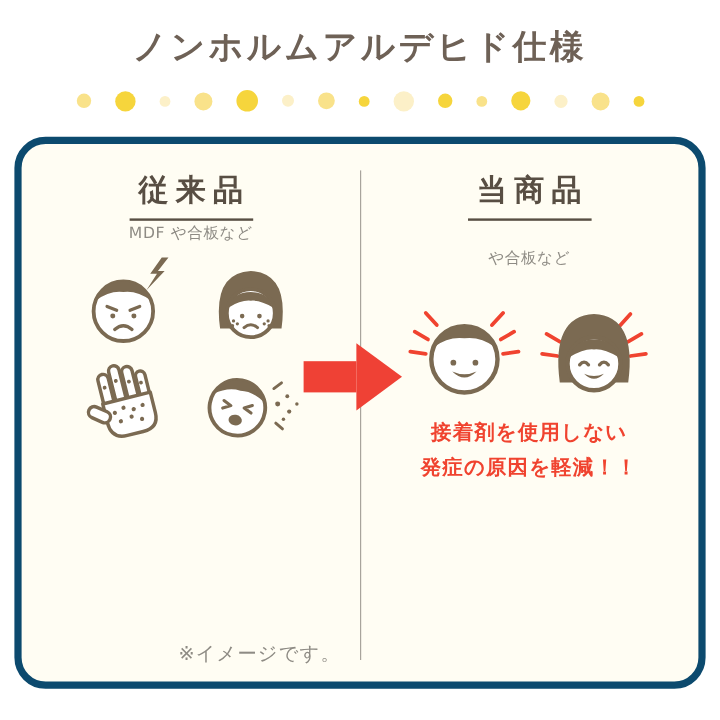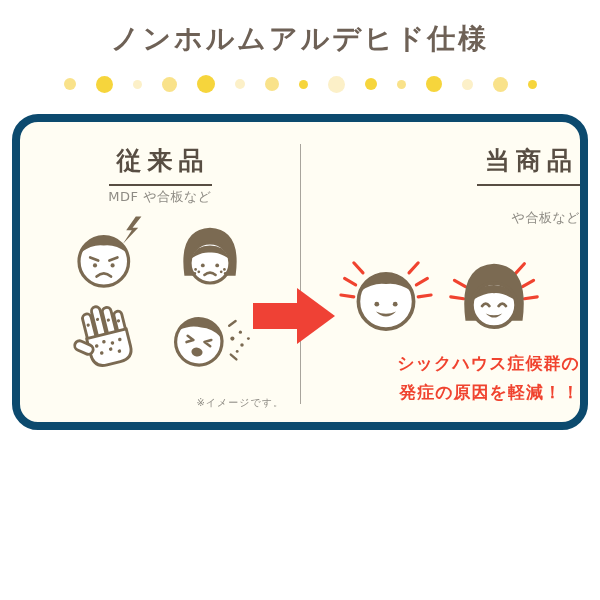--- a/index.html
+++ b/index.html
@@ -23,33 +23,33 @@
   .dot{border-radius:50%;flex:0 0 auto;}
 
   .intro{
     margin:16px 10px 0;
     font-size:17px;line-height:1.75;color:#7d6f5e;
     letter-spacing:0.5px;
   }
   .intro .blue{color:#4a8fd4;}
 
   .box{
-    position:relative;margin:20px 12px 0;height:316px;
-    border:8px solid #0c4a6e;border-radius:26px;background:#fffdf3;
+    position:relative;margin:20px 12px 0;height:460px;
+    border:6px solid #0c4a6e;border-radius:26px;background:#fffdf3;
     box-sizing:border-box;
   }
   .divider{
     position:absolute;left:50%;top:22px;bottom:18px;width:1px;background:#a8a49c;
   }
   .col{
     position:absolute;top:0;bottom:0;width:50%;text-align:center;box-sizing:border-box;
     padding-top:22px;
   }
   .col-left{left:0;}
-  .col-right{left:50%;text-align:right;}
+  .col-right{left:50%;}
 
   .heading{
     display:inline-block;
     font-size:25px;font-weight:bold;letter-spacing:6px;color:#584e43;
     border-bottom:2px solid #584e43;padding:0 2px 7px 8px;
   }
   .desc{
     font-size:13px;line-height:1.65;color:#8e8b84;letter-spacing:0.5px;
   }
 
@@ -57,21 +57,21 @@
     margin:8px auto 0;width:200px;
     display:grid;grid-template-columns:1fr 1fr;row-gap:2px;column-gap:6px;
     justify-items:center;align-items:center;
   }
   .happy-row{
     margin-top:20px;display:flex;justify-content:center;gap:2px;align-items:center;
   }
 
   .note{
     position:absolute;right:16px;bottom:12px;
-    font-size:10px;color:#8e8b84;letter-spacing:1px;
+    font-size:16px;color:#8e8b84;letter-spacing:1px;
   }
 
   .highlight{
     margin-top:8px;font-size:17px;font-weight:bold;line-height:1.7;
     color:#f0432f;letter-spacing:1px;
   }
 
   .arrow{
     position:absolute;top:166px;left:50%;margin-left:-47px;
     display:flex;align-items:center;z-index:3;
@@ -220,21 +220,21 @@
           </g>
           <path d="M24 78 Q16 18 55 16 Q94 18 86 78 L73 78 Q83 42 55 42 Q27 42 37 78 Z" fill="#7b6a52"></path>
           <circle cx="55" cy="61" r="24" fill="#fff" stroke="#7b6a52" stroke-width="4"></circle>
           <path d="M33 55 Q37 39 55 39 Q73 39 77 55 Q64 47 55 48 Q46 47 33 55 Z" fill="#7b6a52"></path>
           <path d="M42 62 Q46 57 50 62 M60 62 Q64 57 68 62" stroke="#7b6a52" stroke-width="3" fill="none" stroke-linecap="round"></path>
           <path d="M46 70 Q55 79 64 70 Q55 74 46 70 Z" fill="#7b6a52"></path>
         </svg>
       </div>
 
       <div class="highlight">
-        <span>シックハウス症候群の</span><br>
+        <span>接着剤を使用しない</span><br>
         <span>発症の原因を軽減！！</span>
       </div>
     </div>
 
     <div class="arrow">
       <div class="arrow-rect"></div>
       <div class="arrow-head"></div>
     </div>
   </div>
 

